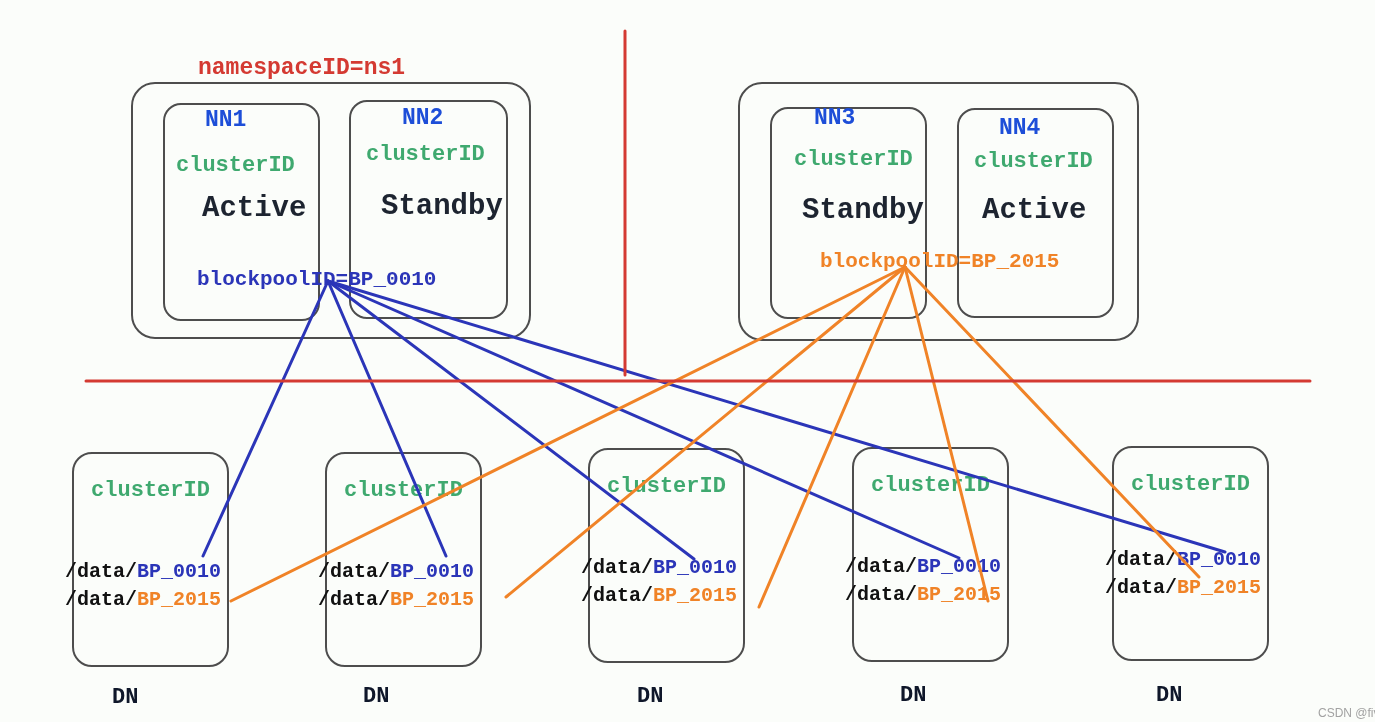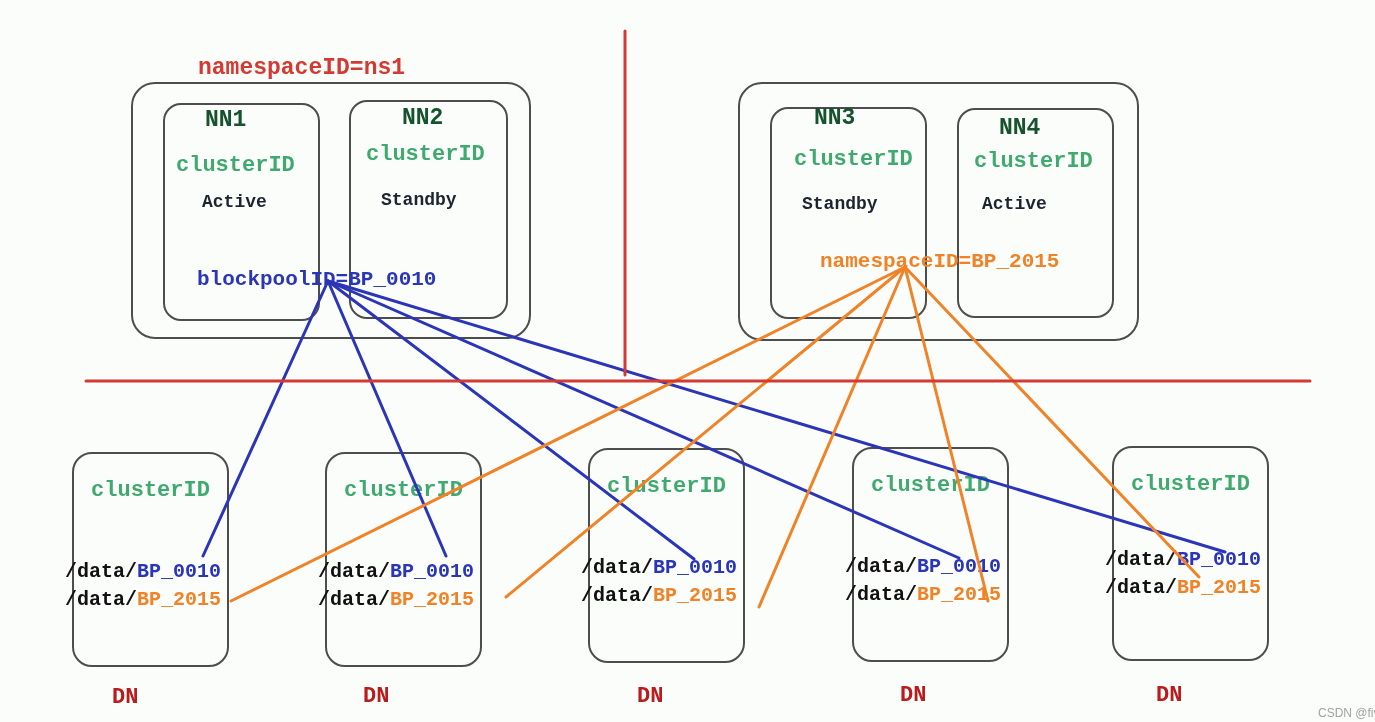--- a/index.html
+++ b/index.html
@@ -16,31 +16,31 @@
     position:absolute;
     border:2px solid #4d4d4d;
     background:transparent;
     box-sizing:border-box;
   }
   .outer-box{border-radius:24px;}
   .nn-box{border-radius:18px;}
   .dn-box{border-radius:20px;width:157px;height:215px;}
   .lbl{position:absolute;white-space:nowrap;line-height:1.1;}
   .ns-title{font-size:23px;color:var(--c-red,#cc3b35);}
-  .nn-name{font-size:23px;color:#14532d;}
+  .nn-name{font-size:23px;color:#1d4ed8;}
   .cluster{font-size:22px;color:var(--c-green,#3fa96f);}
-  .state{font-size:18px;color:#1d2430;}
+  .state{font-size:29px;color:#1d2430;}
   .bp-label{font-size:21px;}
   .bp-blue{color:var(--c-blue,#2b35b8);}
   .bp-orange{color:var(--c-orange,#f08327);}
   .dn-cluster{position:absolute;top:24px;left:0;width:100%;text-align:center;font-size:22px;color:var(--c-green,#3fa96f);}
   .dn-paths{position:absolute;left:-9px;top:104px;font-size:20px;line-height:28px;white-space:nowrap;}
   .dn5 .dn-paths{top:98px;}
   .path-prefix{color:#111;}
-  .dn-label{font-size:22px;color:#b91c1c;}
+  .dn-label{font-size:22px;color:#0f172a;}
   .watermark{font-family:"Liberation Sans","DejaVu Sans",sans-serif;font-weight:normal;font-size:12px;color:#a2a2a2;}
   #edge-layer{position:absolute;left:0;top:0;width:1375px;height:722px;pointer-events:none;}
   .txt-layer{position:absolute;left:0;top:8px;width:100%;height:100%;pointer-events:none;}
 </style>
 </head>
 <body>
 
 <div id="stage" style="background: rgb(251, 253, 250);">
 
   <div class="box outer-box" style="left: 131px; top: 82px; width: 400px; height: 257px; border-color: rgb(77, 77, 77);"></div>
@@ -108,21 +108,21 @@
     <div class="lbl cluster" style="left:176px;top:146px;">clusterID</div>
     <div class="lbl state" style="left:202px;top:185px;">Active</div>
     <div class="lbl bp-label bp-blue" style="left:197px;top:260px;">blockpoolID=BP_0010</div>
     <div class="lbl nn-name" style="left:402px;top:98px;">NN2</div>
     <div class="lbl cluster" style="left:366px;top:135px;">clusterID</div>
     <div class="lbl state" style="left:381px;top:183px;">Standby</div>
 
     <div class="lbl nn-name" style="left:814px;top:98px;text-align:right;">NN3</div>
     <div class="lbl cluster" style="left:794px;top:140px;">clusterID</div>
     <div class="lbl state" style="left:802px;top:187px;">Standby</div>
-    <div class="lbl bp-label bp-orange" style="left:820px;top:242px;">namespaceID=BP_2015</div>
+    <div class="lbl bp-label bp-orange" style="left:820px;top:242px;">blockpoolID=BP_2015</div>
     <div class="lbl nn-name" style="left:999px;top:108px;">NN4</div>
     <div class="lbl cluster" style="left:974px;top:142px;">clusterID</div>
     <div class="lbl state" style="left:982px;top:187px;">Active</div>
 
     <div class="lbl dn-label" style="left:112px;top:678px;">DN</div>
     <div class="lbl dn-label" style="left:363px;top:677px;">DN</div>
     <div class="lbl dn-label" style="left:637px;top:677px;">DN</div>
     <div class="lbl dn-label" style="left:900px;top:676px;">DN</div>
     <div class="lbl dn-label" style="left:1156px;top:676px;">DN</div>
 

